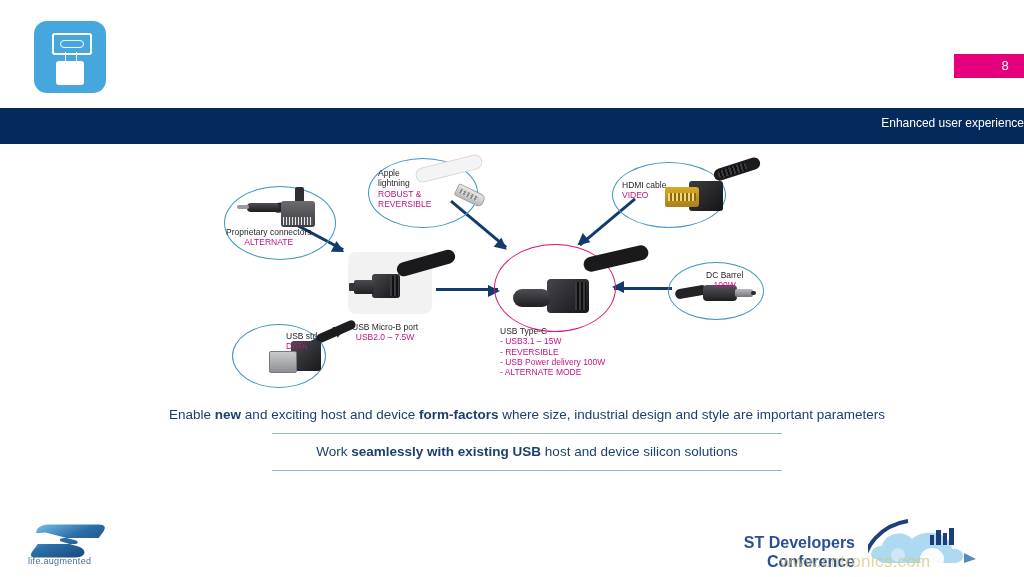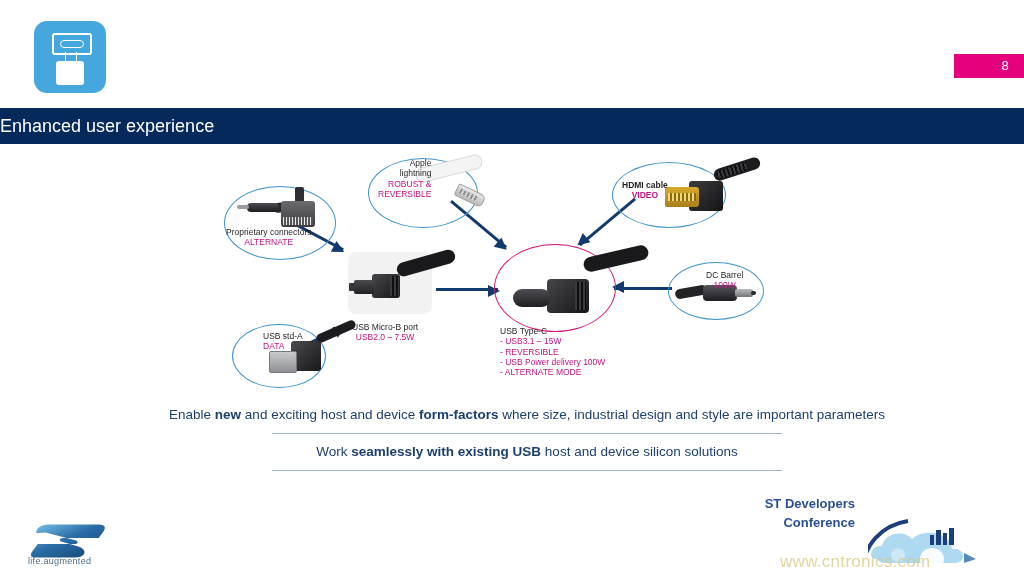--- a/index.html
+++ b/index.html
@@ -37,22 +37,22 @@
     position:absolute;right:8px;top:55px;width:22px;height:22px;
     color:#ffffff;font-size:13px;text-align:center;line-height:22px;
   }
 
   
   .banner{
     position:absolute;left:0;top:108px;width:1024px;height:36px;
     background:#042a5c;
   }
   .banner span{
-    position:absolute;left:0;right:0;top:8px;text-align:left;
-    color:#ffffff;font-size:18px;
+    position:absolute;left:0;right:0;top:8px;text-align:right;
+    color:#ffffff;font-size:12px;
   }
   .banner-under{position:absolute;left:0;top:144px;width:1024px;height:3px;background:#ffffff;}
 
   
   .diagram{position:absolute;left:0;top:148px;width:1024px;height:250px;}
 
   .bubble{
     position:absolute;border:1.3px solid #3e94c8;border-radius:50%;
     background:rgba(255,255,255,0);
   }
@@ -121,21 +121,21 @@
 
   
   .bullets{position:absolute;left:0;top:405px;width:1024px;margin-left:15px;}
   .bline{text-align:center;color:#1c3f6e;font-size:13.5px;line-height:20px;}
   .bline b{font-weight:bold;}
   .brule{height:1px;background:#9ab4c6;margin:8px auto 8px auto;}
 
   
   .st-logo{position:absolute;left:30px;top:523px;width:78px;height:36px;}
   .st-tag{position:absolute;left:28px;top:556px;font-size:9px;color:#4b6d8c;letter-spacing:.3px;}
-  .sdc{position:absolute;left:735px;top:494px;color:#2a4f96;font-size:13px;font-weight:bold;line-height:19px;text-align:right;width:120px;}
+  .sdc{position:absolute;left:735px;top:533px;color:#2a4f96;font-size:16px;font-weight:bold;line-height:19px;text-align:right;width:120px;}
   .cloudwrap{position:absolute;left:868px;top:519px;width:130px;height:58px;}
   .watermark{
     position:absolute;left:780px;top:552px;width:264px;
     font-size:17px;color:rgba(214,198,122,.72);letter-spacing:.3px;
     white-space:nowrap;
   }
 </style>
 </head>
 <body>
 
@@ -179,35 +179,35 @@
       <span class="t">Proprietary connectors</span>
       <span class="m" style="text-align:center;">ALTERNATE</span>
     </div>
 
     <div class="bubble" style="left:368px;top:10px;width:108px;height:68px;">
       <div class="cab">
         <div class="light-cord"></div>
         <div class="light-tip"></div>
       </div>
     </div>
-    <div class="lab" style="left:378px;top:10px;text-align:right;">
+    <div class="lab" style="left:378px;top:20px;text-align:left;">
       <span class="t">Apple</span>
       <span class="t">lightning</span>
       <span class="m">ROBUST &amp;</span>
       <span class="m">REVERSIBLE</span>
     </div>
 
     <div class="bubble" style="left:612px;top:14px;width:112px;height:64px;">
       <div class="cab">
         <div class="hdmi-cord"></div>
         <div class="hdmi-shell"></div>
         <div class="hdmi-head"></div>
       </div>
     </div>
-    <div class="lab" style="left:622px;top:32px;text-align:center;font-weight:bold;">
+    <div class="lab" style="left:622px;top:32px;text-align:left;">
       <span class="t">HDMI cable</span>
       <span class="m">VIDEO</span>
     </div>
 
     <div class="bubble" style="left:668px;top:114px;width:94px;height:56px;">
       <div class="cab">
         <div class="dc-cord"></div>
         <div class="dc-body"></div>
         <div class="dc-tip">
             <i></i>
@@ -219,21 +219,21 @@
       <span class="m">100W</span>
     </div>
 
     <div class="bubble" style="left:232px;top:176px;width:92px;height:62px;">
       <div class="cab">
         <div class="a-cord"></div>
         <div class="a-body"></div>
         <div class="a-plug"></div>
       </div>
     </div>
-    <div class="lab" style="left:227px;top:183px;padding-left:36px;">
+    <div class="lab" style="left:250px;top:183px;padding-left:36px;">
       <span class="t">USB std-A</span>
       <span class="m">DATA</span>
     </div>
 
     <div class="microcard">
       <div class="micro-cord"></div>
       <div class="micro-shell"></div>
       <div class="micro-plug"></div>
     </div>
     <div class="lab" style="left:352px;top:174px;text-align:center;">

